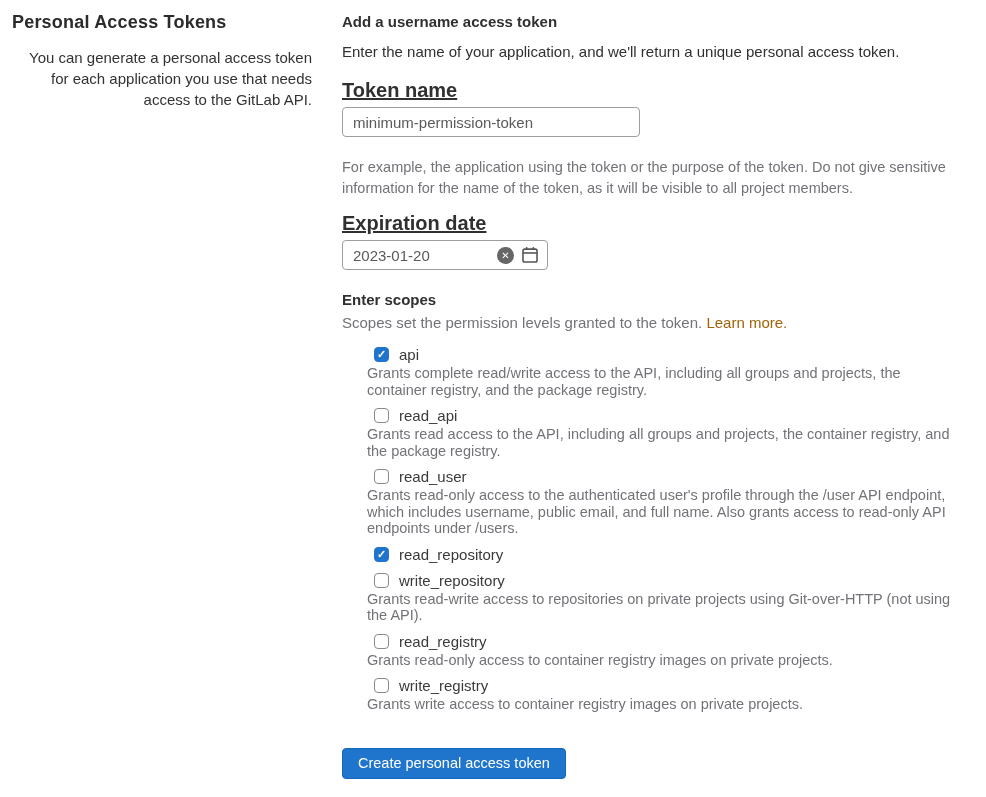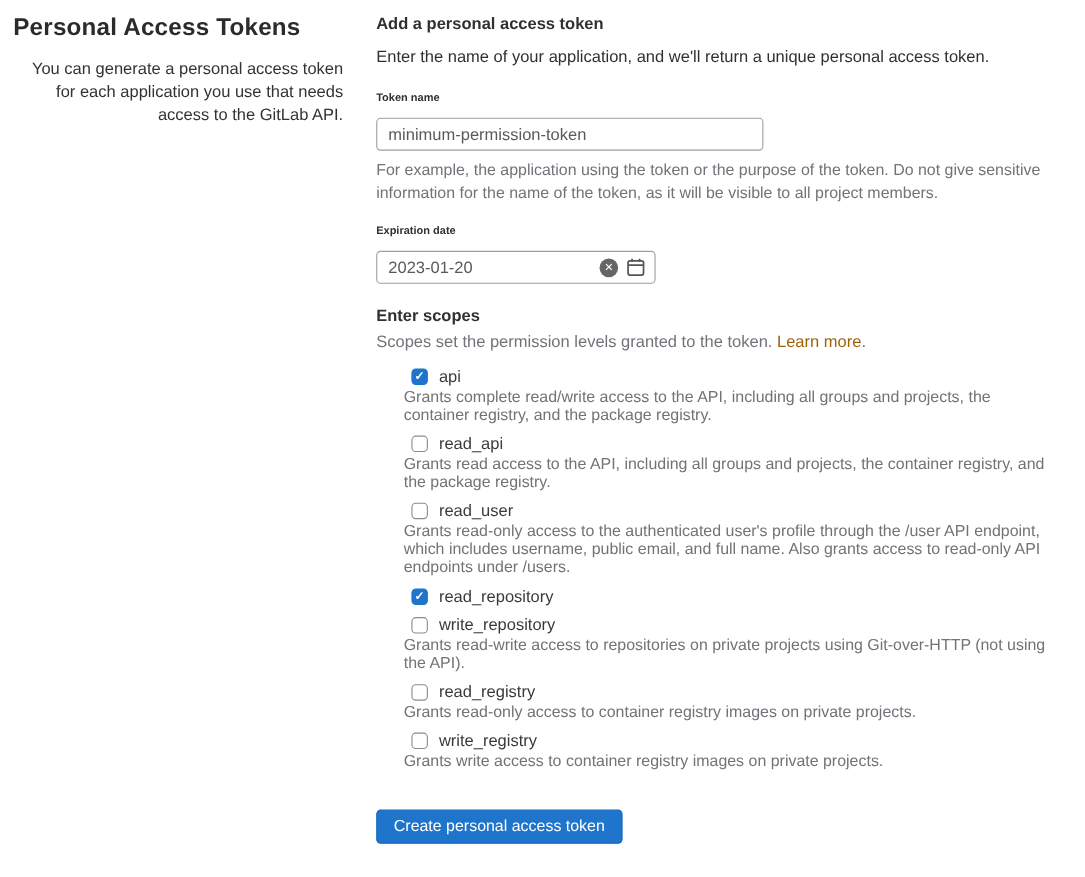--- a/index.html
+++ b/index.html
@@ -15,21 +15,21 @@
     display: flex;
     padding: 12px;
   }
   
   .left-col {
     width: 300px;
     flex-shrink: 0;
     margin-right: 30px;
   }
   .page-title {
-    font-size: 22px;
+    font-size: 18px;
     font-weight: bold;
     color: #2b2b2b;
     letter-spacing: 0.2px;
     margin-bottom: 14px;
   }
   .left-col p {
     font-size: 15px;
     line-height: 21px;
     color: #333333;
     margin-bottom: 15px;
@@ -45,47 +45,48 @@
     line-height: 20px;
     margin-bottom: 10px;
   }
   .form-intro {
     font-size: 15px;
     line-height: 20px;
     margin-bottom: 18px;
   }
   .field-label {
     display: block;
-    font-size: 10px;
+    font-size: 20px;
     font-weight: bold;
     line-height: 20px;
     margin-bottom: 7px;
+    text-decoration: underline;
   }
   .text-input {
     display: block;
-    width: 352px;
+    width: 298px;
     height: 30px;
     border: 1px solid #9e9e9e;
     border-radius: 4px;
     padding: 0 10px;
     font-family: "Liberation Sans", sans-serif;
     font-size: 15px;
     color: #5a5a5a;
     outline: none;
     background: #fff;
   }
   .field-help {
     font-size: 14.5px;
     line-height: 21px;
     color: #737278;
-    margin-top: 8px;
+    margin-top: 20px;
     margin-bottom: 14px;
   }
   .date-wrap {
-    width: 254px;
+    width: 206px;
     height: 30px;
     border: 1px solid #9e9e9e;
     border-radius: 4px;
     background: #fff;
     display: flex;
     align-items: center;
     padding: 0 8px 0 10px;
     margin-bottom: 20px;
   }
   .date-wrap input {
@@ -196,21 +197,21 @@
 <body>
 
 <div class="layout">
 
   <div class="left-col">
     <h1 class="page-title">Personal Access Tokens</h1>
     <p>You can generate a personal access token for each application you use that needs access to the GitLab API.</p>
   </div>
 
   <div class="right-col">
-    <h2 class="form-heading">Add a personal access token</h2>
+    <h2 class="form-heading">Add a username access token</h2>
     <p class="form-intro">Enter the name of your application, and we'll return a unique personal access token.</p>
 
     <label class="field-label">Token name</label>
     <input type="text" class="text-input" value="minimum-permission-token" style="">
     <p class="field-help">For example, the application using the token or the purpose of the token. Do not give sensitive information for the name of the token, as it will be visible to all project members.</p>
 
     <label class="field-label">Expiration date</label>
     <div class="date-wrap">
       <input type="text" value="2023-01-20" style="">
       <span class="clear-btn">✕</span>

